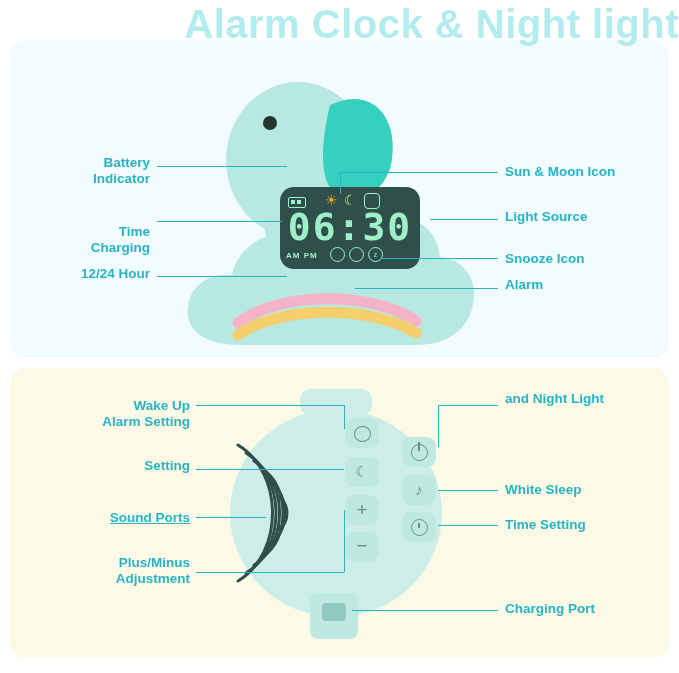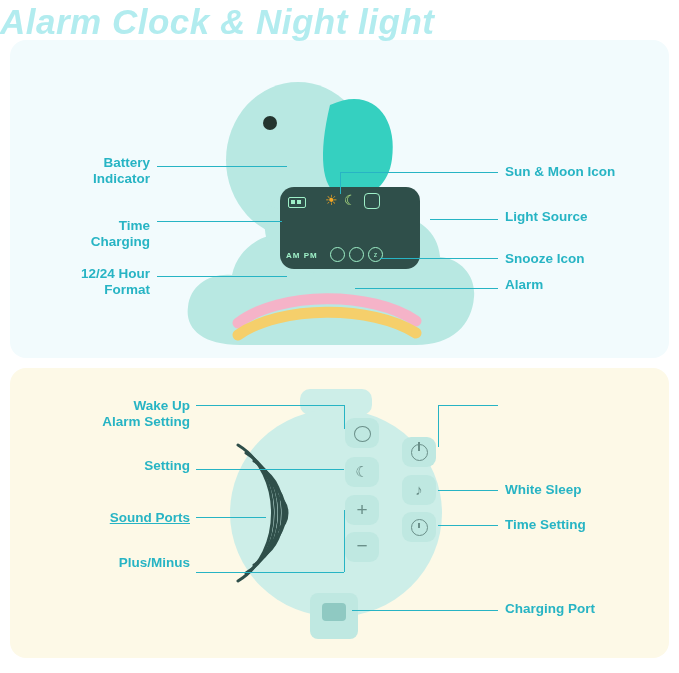--- a/index.html
+++ b/index.html
@@ -14,28 +14,27 @@
     position: relative;
     overflow: hidden;
   }
 
   
   #title {
     position: absolute;
     top: 2px;
     left: 0;
     width: 679px;
-    text-align: left;
-    font-size: 35px;
+    text-align: right;
+    font-size: 40px;
     font-weight: bold;
     color: #b2ecef;
     letter-spacing: 0.5px;
     white-space: nowrap;
     z-index: 5;
-    font-style: italic;
   }
 
   
   #panel-top {
     position: absolute;
     left: 10px;
     top: 40px;
     width: 659px;
     height: 318px;
     background: #f2fbfd;
@@ -117,38 +116,38 @@
     <div style="position:absolute; left:2px; top:1.5px; width:4px; height:4px; background:#9ff0c8;"></div>
     <div style="position:absolute; left:8px; top:1.5px; width:4px; height:4px; background:#9ff0c8;"></div>
   </div>
 
   <div style="position:absolute; left:45px; top:6px; font-size:14px; color:#f5a623; line-height:14px;">☀</div>
 
   <div style="position:absolute; left:64px; top:6px; font-size:14px; color:#b8e986; line-height:14px;">☾</div>
 
   <div style="position:absolute; left:84px; top:6px; width:14px; height:14px; border:1.5px solid #9ff0c8; border-radius:4px;"></div>
 
+  <div style="position:absolute; left:6px; top:18px; width:128px; text-align:center; font-family:'DejaVu Sans Mono', monospace; font-size:38px; font-weight:bold; color:#9ff0c8; letter-spacing:2px;">06:30</div>
 
   <div style="position:absolute; left:6px; top:64px; font-size:8px; font-weight:bold; color:#9ff0c8; letter-spacing:1px;">AM PM</div>
   <div style="position:absolute; left:50px; top:60px; width:13px; height:13px; border:1.3px solid #9ff0c8; border-radius:50%;"></div>
   <div style="position:absolute; left:69px; top:60px; width:13px; height:13px; border:1.3px solid #9ff0c8; border-radius:50%;"></div>
   <div style="position:absolute; left:88px; top:60px; width:13px; height:13px; border:1.3px solid #9ff0c8; border-radius:50%; font-size:7px; color:#9ff0c8; text-align:center; line-height:13px;">z</div>
 </div>
 
 <div class="label right-align" style="left:40px; top:155px; width:110px;">
   <div>Battery</div>
   <div>Indicator</div>
 </div>
-<div class="label right-align" style="left:40px; top:218px; width:110px;text-align:right;">
+<div class="label right-align" style="left:40px; top:224px; width:110px;text-align:right;">
   <div>Time</div>
   <div>Charging</div>
 </div>
 <div class="label right-align" style="left:20px; top:266px; width:130px;">
   <div>12/24 Hour</div>
-  <div>Format</div>
 </div>
 
 <div class="label left-align" style="left:505px; top:164px; width:160px;">
   <div>Sun &amp; Moon Icon</div>
 </div>
 <div class="label left-align" style="left:505px; top:209px; width:160px;">
   <div>Light Source</div>
 </div>
 <div class="label left-align" style="left:505px; top:251px; width:160px;">
   <div>Snooze Icon</div>
@@ -216,23 +215,25 @@
   <div>Alarm Setting</div>
 </div>
 <div class="label right-align" style="left:60px; top:458px; width:130px;">
   <div>Setting</div>
 </div>
 <div class="label right-align" style="left:60px; top:510px; width:130px;text-decoration:underline;">
   <div>Sound Ports</div>
 </div>
 <div class="label right-align" style="left:60px; top:555px; width:130px;">
   <div>Plus/Minus</div>
+  <div>Adjustment</div>
 </div>
 
 <div class="label left-align" style="left:505px; top:391px; width:165px;">
+  <div>and Night Light</div>
 </div>
 <div class="label left-align" style="left:505px; top:482px; width:165px;">
   <div>White Sleep</div>
 </div>
 <div class="label left-align" style="left:505px; top:517px; width:165px;">
   <div>Time Setting</div>
 </div>
 <div class="label left-align" style="left:505px; top:601px; width:165px;">
   <div>Charging Port</div>
 </div>

